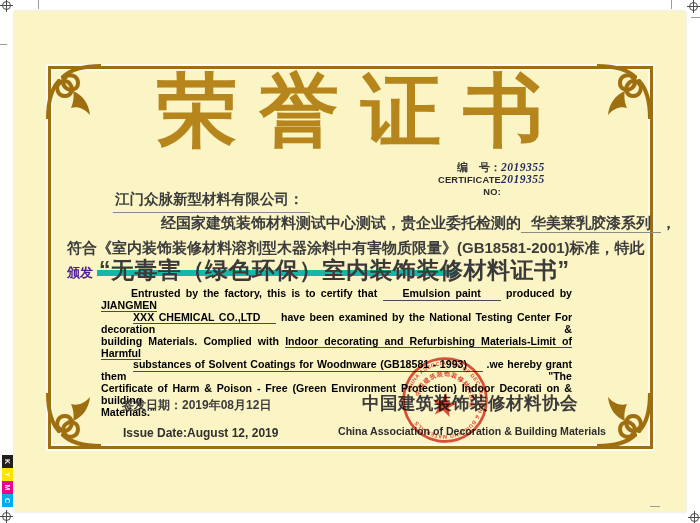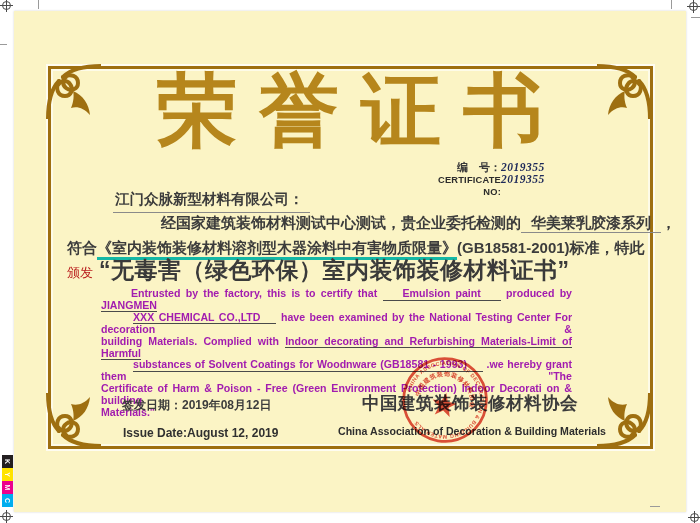--- a/index.html
+++ b/index.html
@@ -46,27 +46,27 @@
   
   .recipient {
     position:absolute; left:99px; top:179px;
     font-size:14.5px; font-weight:bold; color:#3C3C3C;
     border-bottom:1px solid #8a8a8a; padding:0 6px 3px 2px;
   }
   .cn-line { position:absolute; color:#3C3C3C; font-size:15px; font-weight:600; white-space:nowrap; }
   .cn-l1 { left:123px; top:203px;margin-left:24px; }
   .cn-l2 { left:53px;  top:228px; }
   .u-cn  { border-bottom:1px solid #8a8a8a; padding:0 10px 1px 10px; }
-  .u-cn2 { border-bottom:3px solid #14b8a6; padding-bottom:1px; }
+  .u-cn2 { border-bottom:6px solid #14b8a6; padding-bottom:14px; }
   .cn-l3 { left:53px; top:244px; display:flex; align-items:flex-end; gap:6px; }
-  .award-label { font-size:13px; font-weight:400; color:#b91c1c; padding-bottom:4px; }
+  .award-label { font-size:13px; font-weight:700; color:#4c1d95; padding-bottom:4px; }
   .award-text  { font-size:23px; font-weight:700; color:#3A3A3A; letter-spacing:.5px; white-space:nowrap; }
 
   
-  .en-block { position:absolute; left:87px; top:277px; width:471px; color:#a21caf; }
+  .en-block { position:absolute; left:87px; top:277px; width:471px; color:#000000; }
   .en-line  { font-size:10.6px; font-weight:bold; line-height:11.9px;
               text-align:justify; text-align-last:justify; }
   .en-line.last { text-align:left; text-align-last:left; }
   .indent { display:inline-block; width:30px; }
   .u  { border-bottom:1.2px solid #4a4a4a; padding-bottom:.5px; }
   .u.pad-wide { padding-left:20px; padding-right:20px; }
   .u.pad-right { padding-right:16px;margin-left:32px; }
 
   
   .issue-cn { position:absolute; left:108px; top:386px; font-size:12px; font-weight:bold; color:#3C3C3C; }

